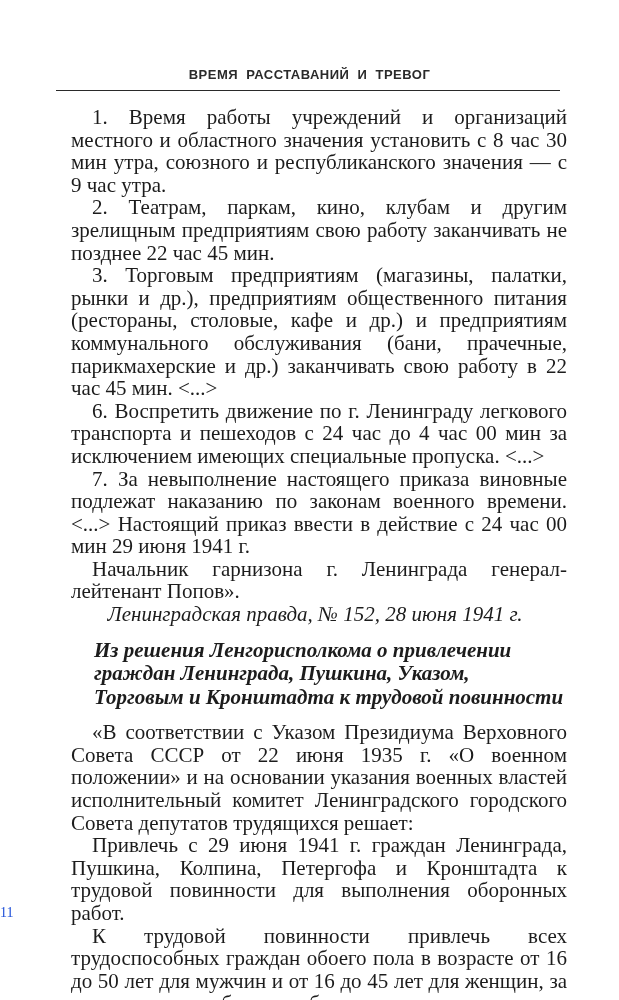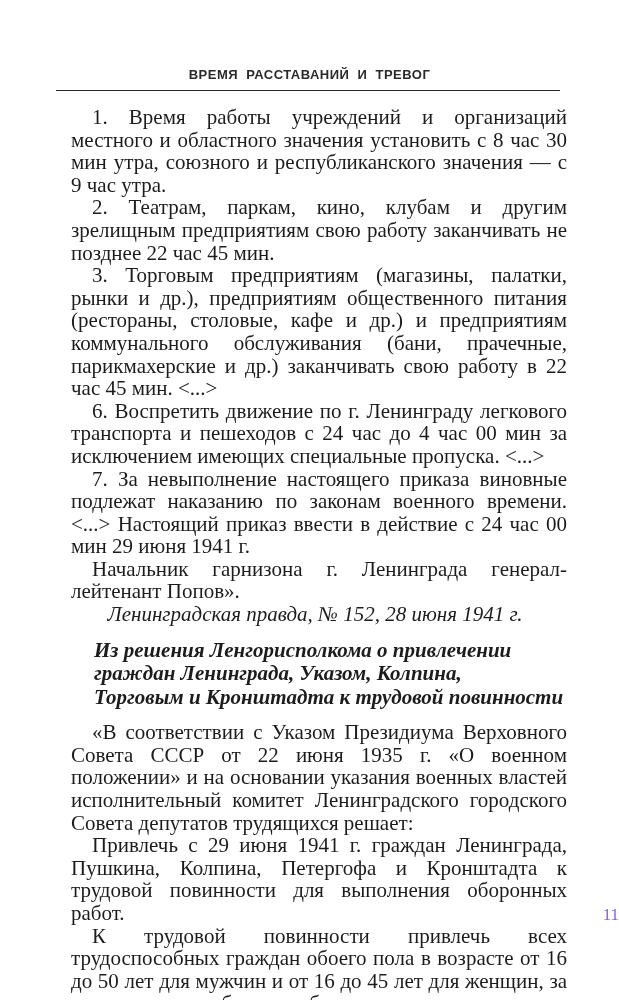--- a/index.html
+++ b/index.html
@@ -58,23 +58,23 @@
     font-weight: 700;
     text-align: left;
     line-height: 23.5px;
     font-style: italic;
   }
   .page-number {
     position: absolute;
     top: 905px;
     left: 0;
     right: 0;
-    text-align: right;
-    font-size: 17px;
-    color: #8b5cf6;
+    text-align: left;
+    font-size: 14px;
+    color: #1d4ed8;
   }
 </style>
 </head>
 <body>
 
 <div class="page">
 
   <div class="running-header">ВРЕМЯ РАССТАВАНИЙ И ТРЕВОГ</div>
 
   <div class="header-rule"></div>
@@ -85,21 +85,21 @@
     <p class="body-p">2. Театрам, паркам, кино, клубам и другим зрелищным предприятиям свою работу заканчивать не позднее 22 час 45 мин.</p>
     <p class="body-p">3. Торговым предприятиям (магазины, палатки, рынки и др.), предприятиям общественного питания (рестораны, столовые, кафе и др.) и предприятиям коммунального обслуживания (бани, прачечные, парикмахерские и др.) заканчивать свою работу в 22 час 45 мин. &lt;...&gt;</p>
     <p class="body-p">6. Воспретить движение по г. Ленинграду легкового транспорта и пешеходов с 24 час до 4 час 00 мин за исключением имеющих специальные пропуска. &lt;...&gt;</p>
     <p class="body-p">7. За невыполнение настоящего приказа виновные подлежат наказанию по законам военного времени. &lt;...&gt; Настоящий приказ ввести в действие с 24 час 00 мин 29 июня 1941 г.</p>
     <p class="body-p">Начальник гарнизона г. Ленинграда генерал-лейтенант Попов».</p>
 
     <p class="source-line">Ленинградская правда, № 152, 28 июня 1941 г.</p>
 
     <div class="doc-heading">
       <div>Из решения Ленгорисполкома о привлечении</div>
-      <div>граждан Ленинграда, Указом, Колпина,</div>
+      <div>граждан Ленинграда, Пушкина, Указом,</div>
       <div>Торговым и Кронштадта к трудовой повинности</div>
     </div>
 
     <p class="body-p">«В соответствии с Указом Президиума Верховного Совета СССР от 22 июня 1935 г. «О военном положении» и на основании указания военных властей исполнительный комитет Ленинградского городского Совета депутатов трудящихся решает:</p>
     <p class="body-p">Привлечь с 29 июня 1941 г. граждан Ленинграда, Пушкина, Колпина, Петергофа и Кронштадта к трудовой повинности для выполнения оборонных работ.</p>
     <p class="body-p">К трудовой повинности привлечь всех трудоспособных граждан обоего пола в возрасте от 16 до 50 лет для мужчин и от 16 до 45 лет для женщин, за исключением рабочих, работающих на предприятиях оборонной промышленности. &lt;...&gt;</p>
 
   </div>
 
   <div class="page-number">11</div>

